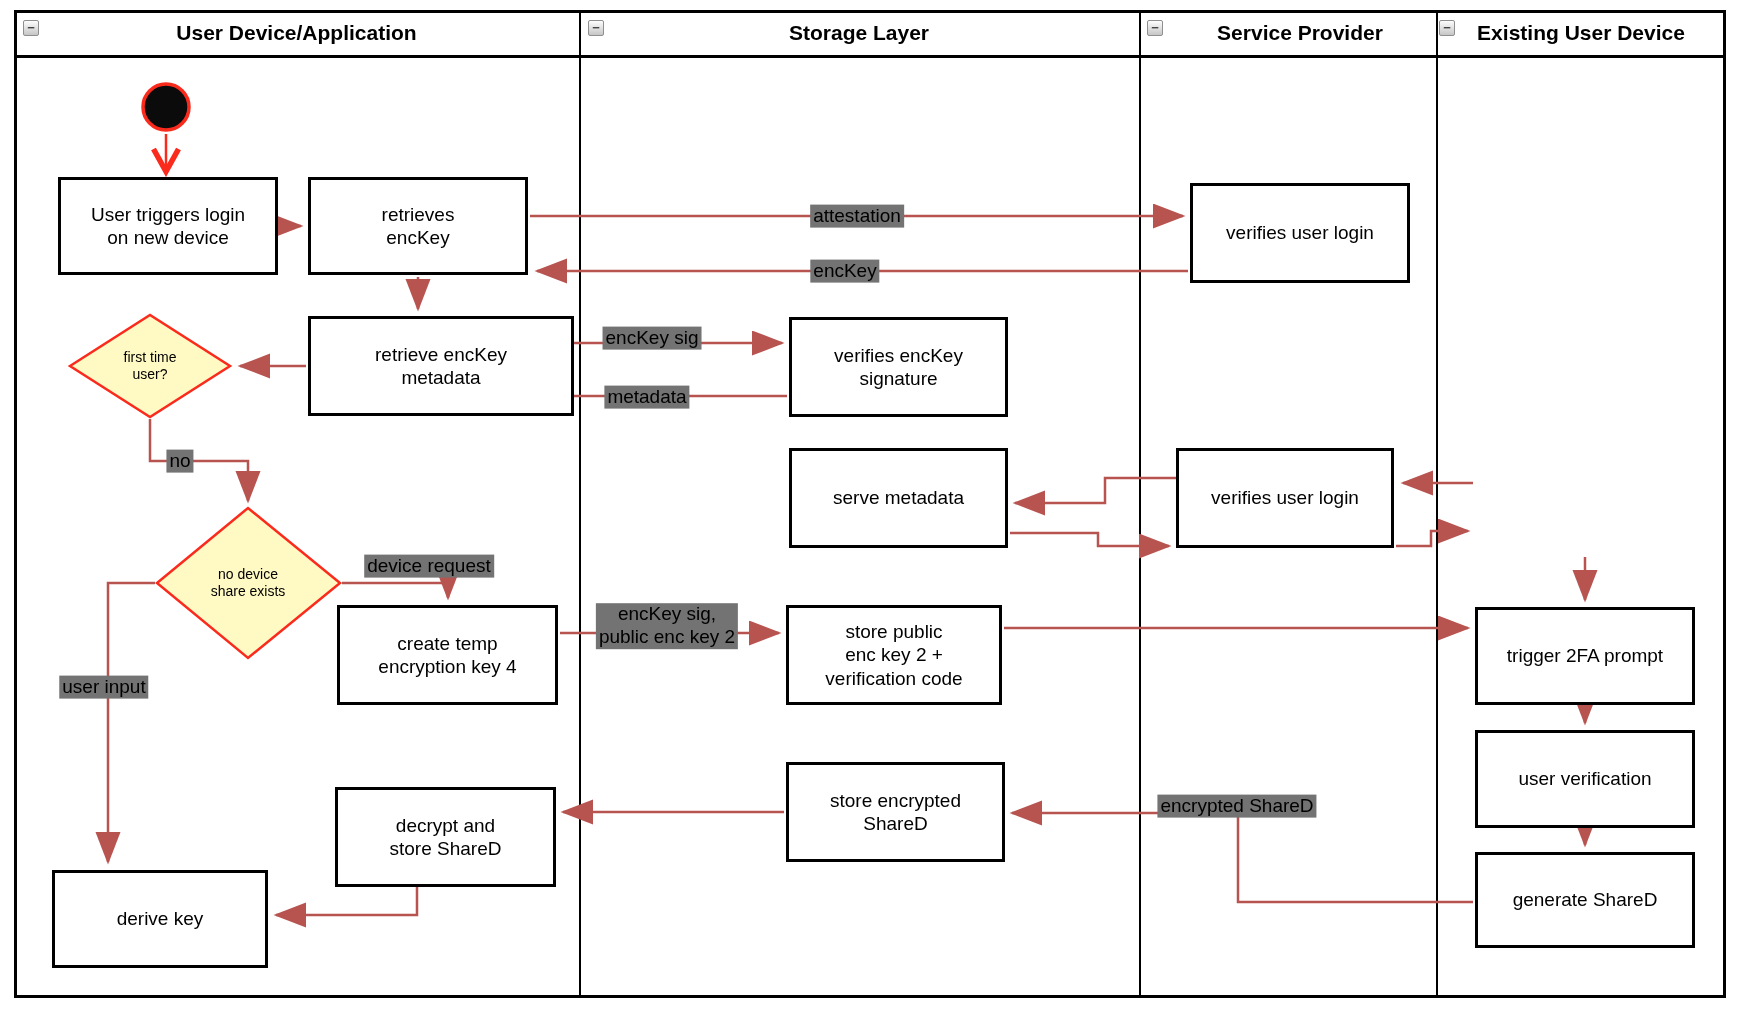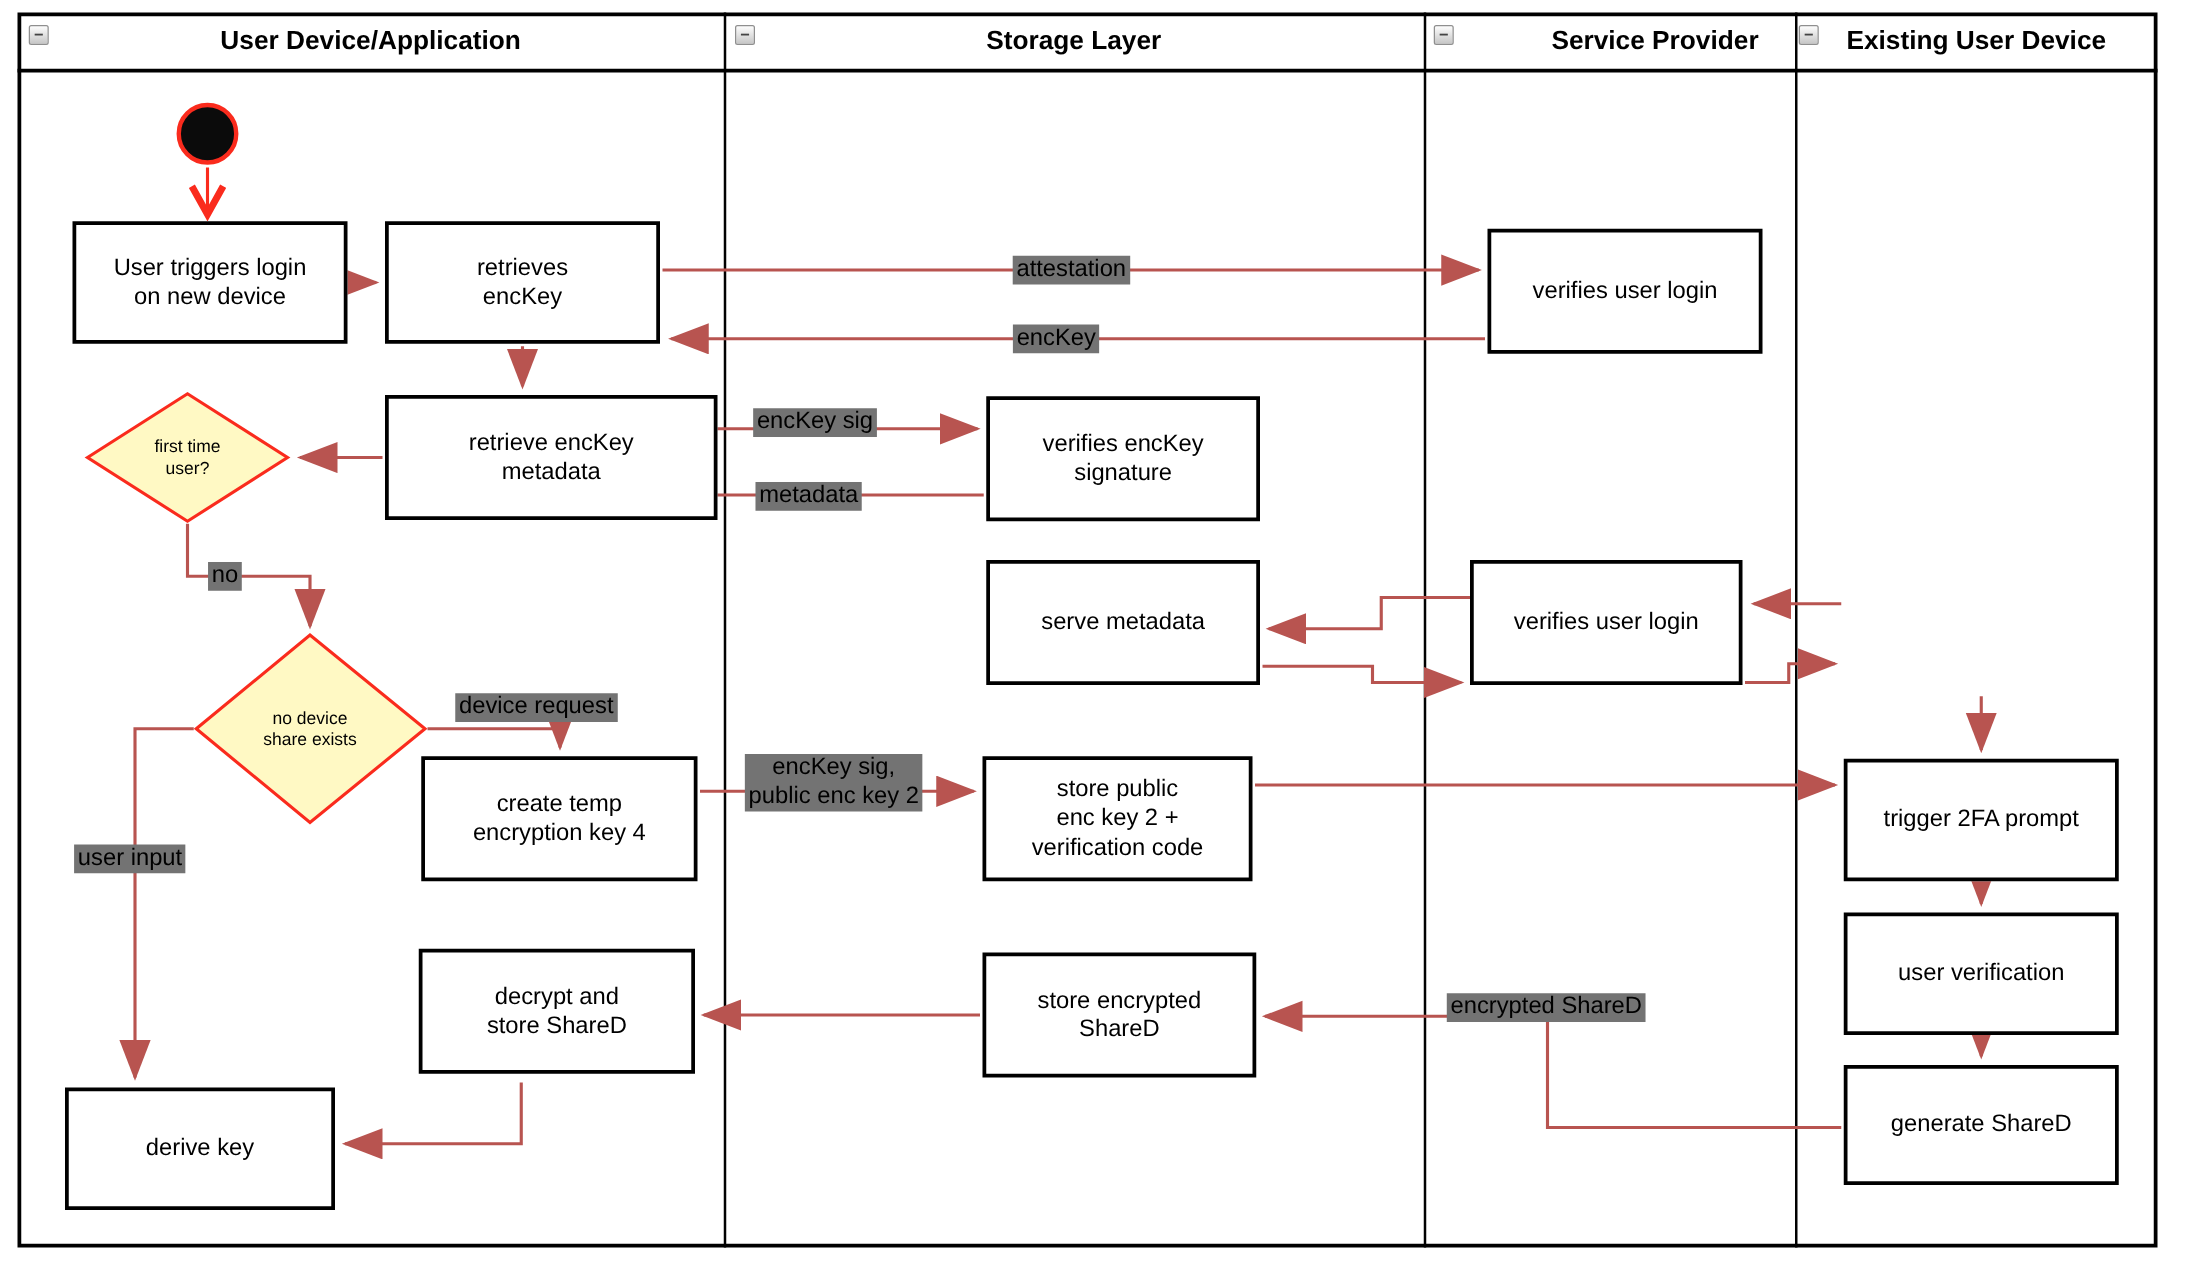--- a/index.html
+++ b/index.html
@@ -33,21 +33,21 @@
 <div id="page">
 
   <div id="frame"></div>
   <div class="lane-divider" style="left:579px;"></div>
   <div class="lane-divider" style="left:1139px;"></div>
   <div class="lane-divider" style="left:1436px;"></div>
   <div id="header-underline"></div>
 
   <div class="lane-title" style="left:14px;width:565px;">User Device/Application</div>
   <div class="lane-title" style="left:579px;width:560px;">Storage Layer</div>
-  <div class="lane-title" style="left:1139px;width:322px;padding-left:24px;">Service Provider</div>
+  <div class="lane-title" style="left:1139px;width:322px;">Service Provider</div>
   <div class="lane-title" style="left:1436px;width:290px;">Existing User Device</div>
 
   <div class="cicon" style="left:23px;top:20px;">−</div>
   <div class="cicon" style="left:588px;top:20px;">−</div>
   <div class="cicon" style="left:1147px;top:20px;">−</div>
   <div class="cicon" style="left:1439px;top:20px;">−</div>
 
   <svg id="edges" viewBox="0 0 1756 1026">
     <defs>
       <marker id="ah" markerWidth="14" markerHeight="11" refX="12" refY="5" orient="auto">
@@ -96,21 +96,21 @@
 share exists</div>
 
   <div class="node" style="left:58px;top:177px;width:220px;height:98px;">User triggers login
 on new device</div>
   <div class="node" style="left:308px;top:177px;width:220px;height:98px;">retrieves
 encKey</div>
   <div class="node" style="left:308px;top:316px;width:266px;height:100px;">retrieve encKey
 metadata</div>
   <div class="node" style="left:337px;top:605px;width:221px;height:100px;">create temp
 encryption key 4</div>
-  <div class="node" style="left:335px;top:759px;width:221px;height:100px;">decrypt and
+  <div class="node" style="left:335px;top:787px;width:221px;height:100px;">decrypt and
 store ShareD</div>
   <div class="node" style="left:52px;top:870px;width:216px;height:98px;">derive key</div>
 
   <div class="node" style="left:789px;top:317px;width:219px;height:100px;">verifies encKey
 signature</div>
   <div class="node" style="left:789px;top:448px;width:219px;height:100px;">serve metadata</div>
   <div class="node" style="left:786px;top:605px;width:216px;height:100px;">store public
 enc key 2 +
 verification code</div>
   <div class="node" style="left:786px;top:762px;width:219px;height:100px;">store encrypted

